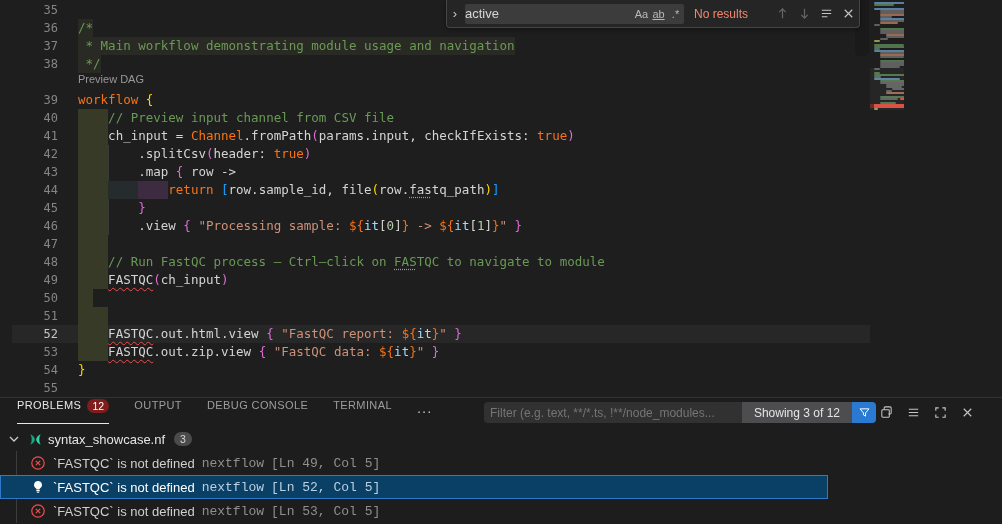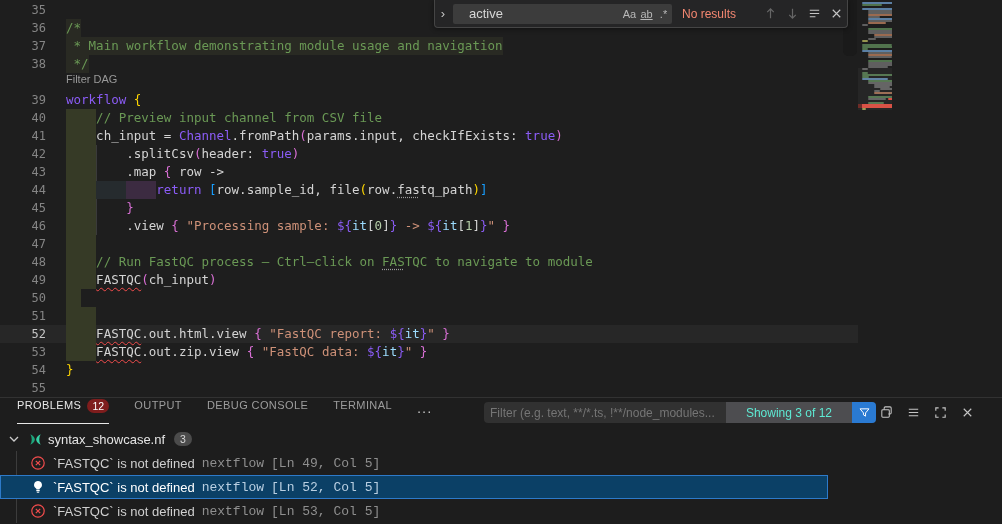--- a/index.html
+++ b/index.html
@@ -1,42 +1,42 @@
 <!DOCTYPE html>
 <html><head>
 <meta charset="utf-8">
 <style>
   html,body{margin:0;padding:0;background:#1e1e1e;}
   .app{position:relative;width:1002px;height:524px;background:#1e1e1e;overflow:hidden;
        font-family:"Liberation Sans",sans-serif;-webkit-font-smoothing:antialiased;}
   
-  .editor{position:absolute;left:0;top:0;width:892px;height:397px;overflow:hidden;text-decoration:underline;}
+  .editor{position:absolute;left:12px;top:0;width:892px;height:397px;overflow:hidden;text-decoration:underline;}
   .crow{position:absolute;left:0;height:18px;width:1002px;white-space:pre;}
   .crow.cur::before{content:"";position:absolute;left:0;top:0;width:858px;height:18px;background:rgba(255,255,255,0.045);}
   .ln{position:absolute;left:0;top:0;width:46px;text-align:right;color:#858585;
       font:12px "DejaVu Sans Mono",monospace;line-height:18px;}
   .cur .ln{color:#c6c6c6;}
   .ctext{position:absolute;left:66px;top:0;font:12.5px "DejaVu Sans Mono",monospace;line-height:18px;color:#d4d4d4;}
-  .tk-p{color:#d4d4d4}.tk-cm{color:#6a9955}.tk-kw{color:#8b5cf6}.tk-lb{color:#9cdcfe}
+  .tk-p{color:#d4d4d4}.tk-cm{color:#6a9955}.tk-kw{color:#f97316}.tk-lb{color:#9cdcfe}
   .tk-str{color:#ce9178}.tk-num{color:#b5cea8}.tk-b1{color:#ffd700}.tk-b2{color:#da70d6}.tk-b3{color:#179fff}
   .sq{text-decoration:underline wavy #f14c4c;text-decoration-thickness:1px;text-underline-offset:3px;text-align:center;}
   .hint{text-decoration:underline dotted #9b9b9b;text-underline-offset:3px;}
   .deco{position:absolute;top:0;height:18px;}
   .d-blk{background:#363a26}.d-tint{background:rgba(150,155,90,.10)}
   .d-mid{background:#262b2e}.d-plum{background:#3c2b41}.d-guide{background:#3a3a3a;width:1px!important;}
   .codelens{position:absolute;left:66px;height:18px;line-height:17px;color:#999999;font:11px "Liberation Sans",sans-serif;cursor:pointer;}
   
   .find-widget{position:absolute;left:434px;top:0;width:414px;height:28px;background:#252526;
     border:1px solid #454545;border-top:none;border-radius:0 0 4px 4px;box-shadow:0 1px 5px rgba(0,0,0,.45);
     display:flex;align-items:center;box-sizing:border-box;z-index:30;}
   .find-chevron{width:16px;text-align:center;color:#c5c5c5;font-size:13px;cursor:pointer;}
   .find-input-wrap{position:relative;width:219px;height:20px;background:#3c3c3c;border-radius:2px;
     display:flex;align-items:center;margin-left:2px;}
   .find-input{flex:1;min-width:0;background:transparent;border:none;outline:none;color:#d7d7d7;
-    font:13px "Liberation Sans",sans-serif;padding:0 4px 0 16px;}
+    font:13px "Liberation Sans",sans-serif;padding:0 4px 0 0;}
   .fopt{color:#b8b8b8;font:11px "Liberation Sans",sans-serif;width:17px;text-align:center;cursor:pointer;}
   .fopt.wword{text-decoration:underline;}
   .no-results{color:#f48771;font:12px "Liberation Sans",sans-serif;margin-left:10px;flex:1;}
   .fbtn{width:22px;height:22px;display:flex;align-items:center;justify-content:center;cursor:pointer;}
   
   .widget-tab{position:absolute;left:843px;top:0;width:14px;height:56px;background:#1a1a1a;border-radius:0 0 5px 5px;z-index:5;}
   .minimap{position:absolute;left:858px;top:0;width:128px;height:397px;}
   .mm-bar{position:absolute;height:1.6px;border-radius:1px;}
   .mm-g{background:#5f5f5f}.mm-c{background:#51734d}.mm-b{background:#5b7fa3}.mm-o{background:#9a6a50}.mm-y{background:#96964f}
   .mm-slider{position:absolute;left:0;width:128px;background:rgba(255,255,255,0.04);}
@@ -51,22 +51,22 @@
     font:11px "Liberation Sans",sans-serif;letter-spacing:.4px;cursor:pointer;height:28px;}
   .tab.active{color:#e7e7e7;}
   .tab.active::after{content:"";position:absolute;left:0;right:0;bottom:3px;height:1px;background:#e7e7e7;}
   .badge{background:#7f1d1d;color:#fff;border-radius:9px;min-width:12px;padding:1px 5px;font:10.5px "Liberation Sans",sans-serif;
     text-align:center;letter-spacing:0;}
   .tab-more{color:#c5c5c5;font:13px "DejaVu Sans",sans-serif;margin-left:0;cursor:pointer;letter-spacing:1px;}
   .filter-wrap{position:absolute;left:484px;top:4px;width:392px;height:21px;background:#313131;border-radius:4px;
     display:flex;align-items:center;overflow:hidden;}
   .filter-input{flex:1;min-width:0;background:transparent;border:none;outline:none;color:#a8a8a8;
     font:12px "Liberation Sans",sans-serif;padding:0 6px;}
-  .showing-box{background:#4d4d50;color:#5eead4;font:12px "Liberation Sans",sans-serif;height:21px;
-    display:flex;align-items:center;padding:0 20px;white-space:nowrap;}
+  .showing-box{background:#4d4d50;color:#e5e5e5;font:12px "Liberation Sans",sans-serif;height:21px;
+    display:flex;align-items:center;padding:0 12px;white-space:nowrap;}
   .funnel-btn{width:24px;height:21px;background:#2a7ad2;display:flex;align-items:center;justify-content:center;cursor:pointer;}
   .panel-actions{position:absolute;right:26px;top:0;height:29px;display:flex;align-items:center;gap:9px;}
   .pa-btn{width:18px;height:18px;display:flex;align-items:center;justify-content:center;cursor:pointer;}
   
   .tree{position:relative;width:828px;}
   .tree-guide{position:absolute;left:16px;top:24px;bottom:0;width:1px;background:#3c3c3c;}
   .trow{position:relative;height:24px;display:flex;align-items:center;font:13px "Liberation Sans",sans-serif;color:#cfcfcf;cursor:pointer;}
   .trow.file-row{padding-left:6px;gap:5px;}
   .trow.problem{padding-left:30px;gap:7px;}
   .trow.selected{background:#0b4066;outline:1px solid #2d7ac9;outline-offset:-1px;color:#ffffff;}
@@ -81,21 +81,21 @@
 <body>
 
 <div class="app">
 
   <div class="editor">
     <div id="code-lines">
         <div class="crow" style="top: 1px;"><span class="ln">35</span><span class="ctext"></span></div>
         <div class="crow" style="top: 19px;"><div class="deco d-tint" style="left: 66px; width: 15.052px;"></div><span class="ln">36</span><span class="ctext"><span class="tk-cm">/*</span></span></div>
         <div class="crow" style="top: 37px;"><div class="deco d-tint" style="left: 66px; width: 436.508px;"></div><span class="ln">37</span><span class="ctext"><span class="tk-cm"> * Main workflow demonstrating module usage and navigation</span></span></div>
         <div class="crow" style="top: 55px;"><div class="deco d-tint" style="left: 66px; width: 22.578px;"></div><span class="ln">38</span><span class="ctext"><span class="tk-cm"> */</span></span></div>
-        <div class="codelens" style="top: 73px;">Filter DAG</div>
+        <div class="codelens" style="top: 73px;">Preview DAG</div>
         <div class="crow" style="top: 91px;"><span class="ln">39</span><span class="ctext"><span class="tk-kw">workflow </span><span class="tk-b1">{</span></span></div>
         <div class="crow" style="top: 109px;"><div class="deco d-blk" style="left: 66px; width: 30.104px;"></div><span class="ln">40</span><span class="ctext"><span class="tk-cm">    // Preview input channel from CSV file</span></span></div>
         <div class="crow" style="top: 127px;"><div class="deco d-blk" style="left: 66px; width: 30.104px;"></div><span class="ln">41</span><span class="ctext"><span class="tk-p">    ch_input = </span><span class="tk-kw">Channel</span><span class="tk-p">.fromPath</span><span class="tk-b2">(</span><span class="tk-p">params.input, checkIfExists: </span><span class="tk-kw">true</span><span class="tk-b2">)</span></span></div>
         <div class="crow" style="top: 145px;"><div class="deco d-blk" style="left: 66px; width: 30.104px;"></div><div class="deco d-guide" style="left: 96.104px; width: 1px;"></div><span class="ln">42</span><span class="ctext"><span class="tk-p">        .splitCsv</span><span class="tk-b2">(</span><span class="tk-p">header: </span><span class="tk-kw">true</span><span class="tk-b2">)</span></span></div>
         <div class="crow" style="top: 163px;"><div class="deco d-blk" style="left: 66px; width: 30.104px;"></div><div class="deco d-guide" style="left: 96.104px; width: 1px;"></div><span class="ln">43</span><span class="ctext"><span class="tk-p">        .map </span><span class="tk-b2">{</span><span class="tk-p"> row -&gt;</span></span></div>
         <div class="crow" style="top: 181px;"><div class="deco d-blk" style="left: 66px; width: 30.104px;"></div><div class="deco d-mid" style="left: 96.104px; width: 30.104px;"></div><div class="deco d-plum" style="left: 126.208px; width: 30.104px;"></div><span class="ln">44</span><span class="ctext"><span class="tk-p">            </span><span class="tk-kw">return</span><span class="tk-p"> </span><span class="tk-b3">[</span><span class="tk-p">row.sample_id, file</span><span class="tk-b1">(</span><span class="tk-p">row.</span><span class="tk-p hint">fas</span><span class="tk-p">tq_path</span><span class="tk-b1">)</span><span class="tk-b3">]</span></span></div>
         <div class="crow" style="top: 199px;"><div class="deco d-blk" style="left: 66px; width: 30.104px;"></div><div class="deco d-guide" style="left: 96.104px; width: 1px;"></div><span class="ln">45</span><span class="ctext"><span class="tk-p">        </span><span class="tk-b2">}</span></span></div>
         <div class="crow" style="top: 217px;"><div class="deco d-blk" style="left: 66px; width: 30.104px;"></div><div class="deco d-guide" style="left: 96.104px; width: 1px;"></div><span class="ln">46</span><span class="ctext"><span class="tk-p">        .view </span><span class="tk-b2">{</span><span class="tk-p"> </span><span class="tk-str">"Processing sample: </span><span class="tk-kw">${</span><span class="tk-lb">it</span><span class="tk-p">[</span><span class="tk-num">0</span><span class="tk-p">]</span><span class="tk-kw">}</span><span class="tk-str"> -&gt; </span><span class="tk-kw">${</span><span class="tk-lb">it</span><span class="tk-p">[</span><span class="tk-num">1</span><span class="tk-p">]</span><span class="tk-kw">}</span><span class="tk-str">"</span><span class="tk-p"> </span><span class="tk-b2">}</span></span></div>
         <div class="crow" style="top: 235px;"><div class="deco d-blk" style="left: 66px; width: 30.104px;"></div><span class="ln">47</span><span class="ctext"></span></div>
         <div class="crow" style="top: 253px;"><div class="deco d-blk" style="left: 66px; width: 30.104px;"></div><span class="ln">48</span><span class="ctext"><span class="tk-cm">    // Run FastQC process – Ctrl–click on </span><span class="tk-cm hint">FAS</span><span class="tk-cm">TQC to navigate to module</span></span></div>

